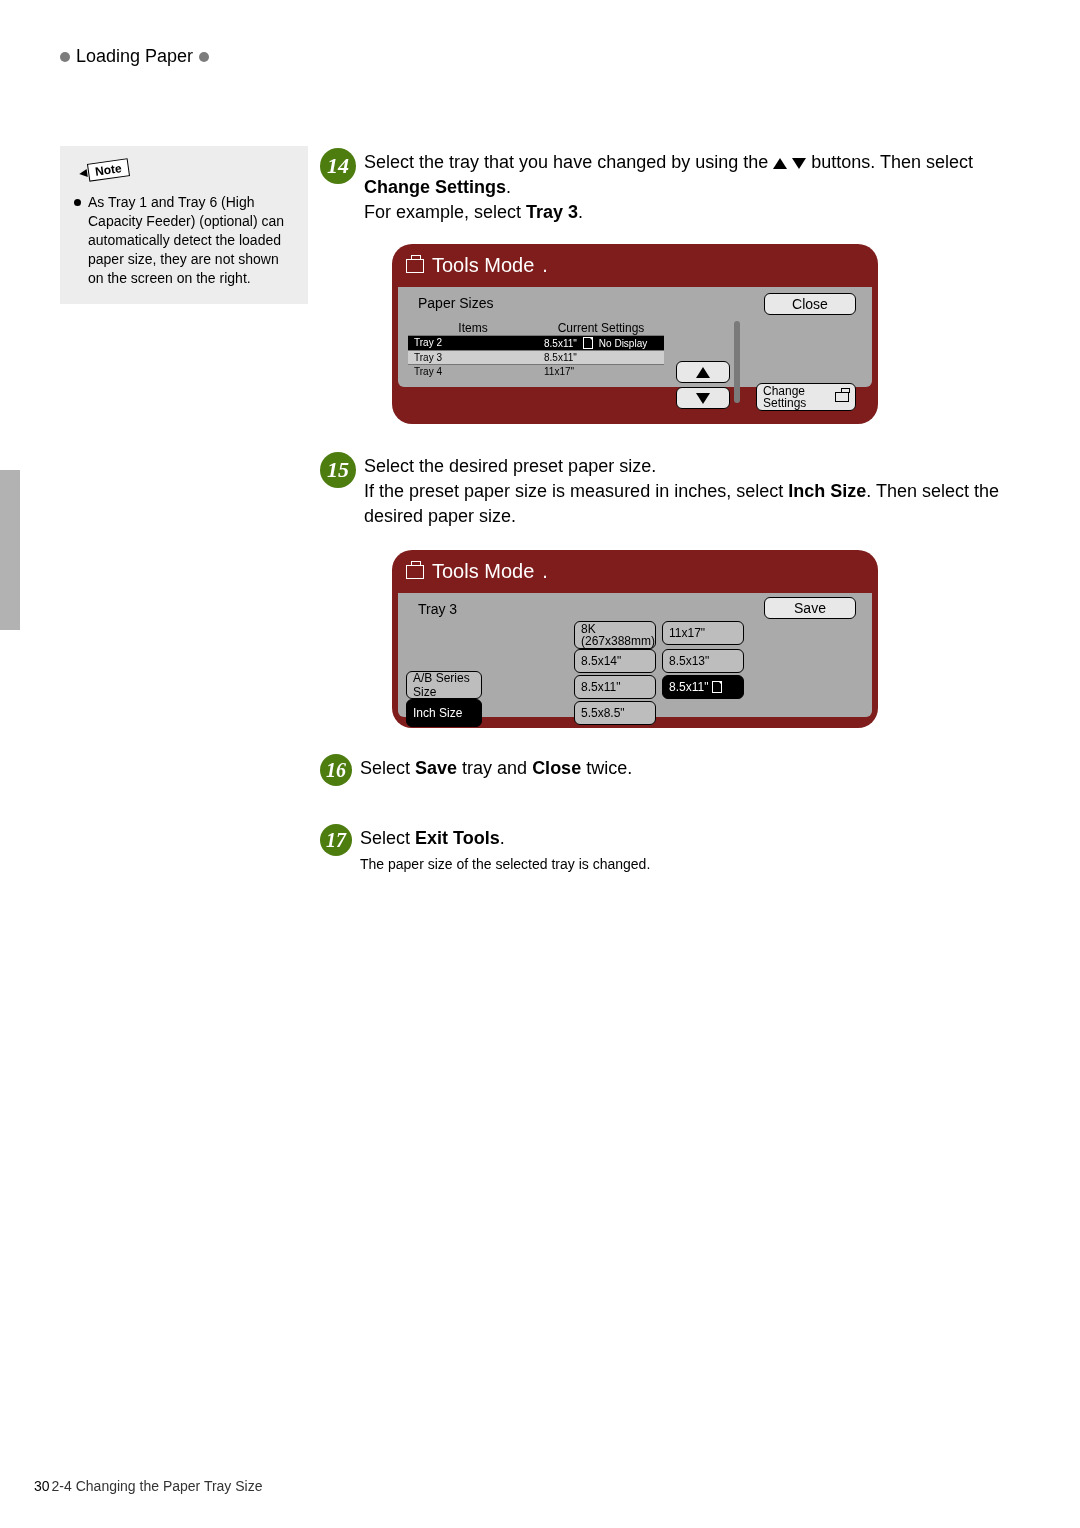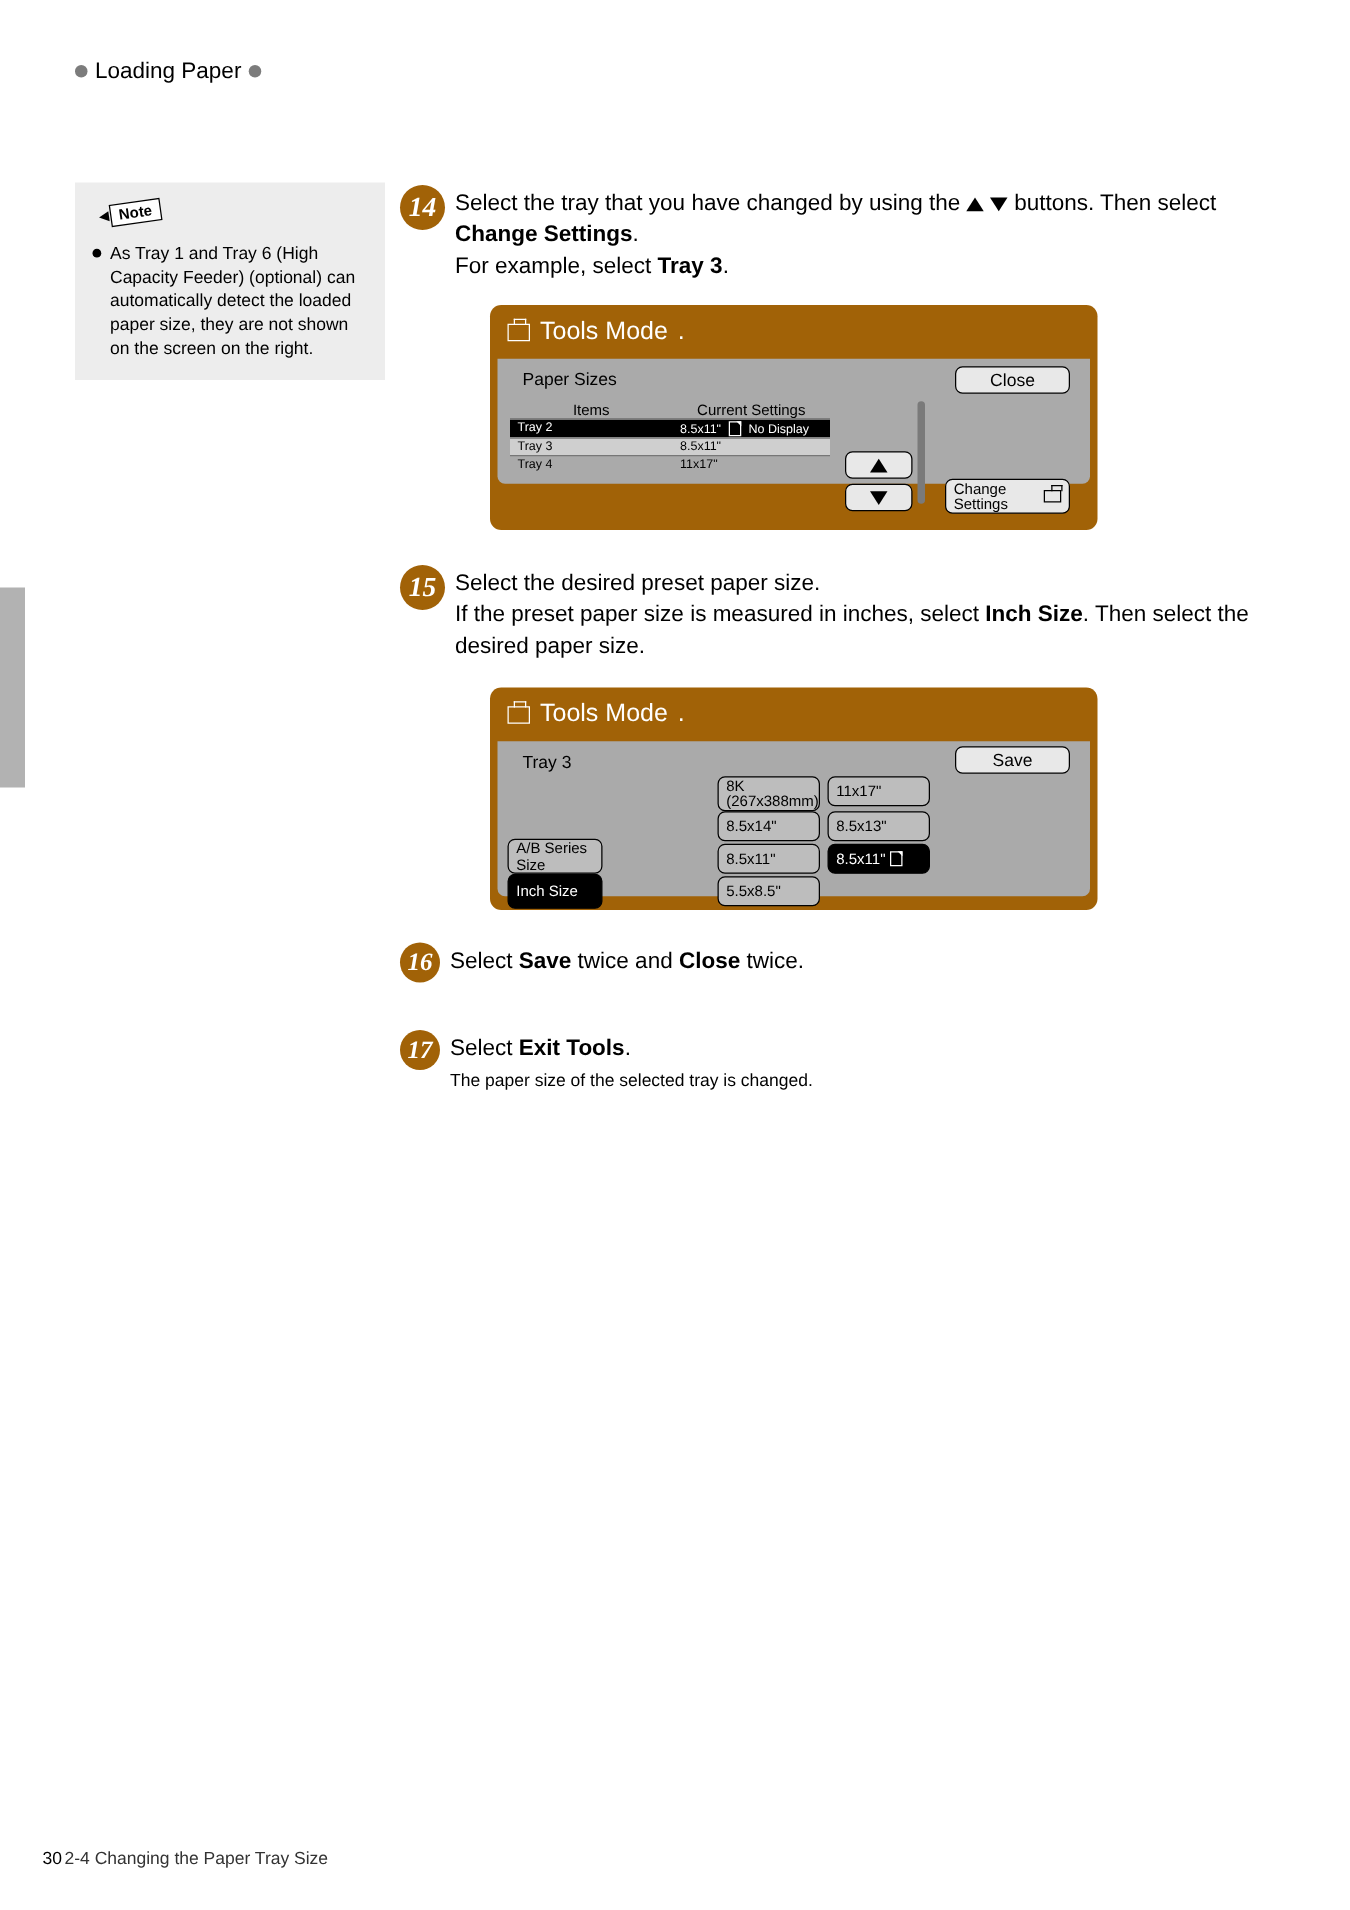--- a/index.html
+++ b/index.html
@@ -10,31 +10,31 @@
   .header-line { position: absolute; left: 60px; top: 46px; font-size: 18px; display: flex; align-items: center; gap: 6px; }
   .dot { width: 10px; height: 10px; border-radius: 50%; background: #7c7c7c; display: inline-block; }
 
   .note-block { position: absolute; left: 60px; top: 146px; width: 248px; background: #ededed; padding: 14px 14px 16px 14px; font-size: 14px; line-height: 1.35; }
   .note-tag { display: inline-block; transform: rotate(-8deg); background: #fff; border: 1px solid #000; padding: 0 6px; font-size: 12px; font-weight: bold; margin-bottom: 10px; margin-left: 14px; position: relative; }
   .note-tag::before { content: ""; position: absolute; left: -10px; top: 4px; width: 0; height: 0; border-top: 4px solid transparent; border-bottom: 4px solid transparent; border-right: 8px solid #000; }
   .note-item { position: relative; padding-left: 14px; margin-top: 4px; }
   .note-item::before { content: ""; position: absolute; left: 0; top: 6px; width: 7px; height: 7px; border-radius: 50%; background: #000; }
 
   .step { position: absolute; left: 320px; right: 60px; }
-  .step-badge { position: absolute; left: 0; top: -2px; width: 36px; height: 36px; border-radius: 50%; background: #a16207; color: #fff; font: italic bold 22px/36px "Times New Roman", serif; text-align: center; }
+  .step-badge { position: absolute; left: 0; top: -2px; width: 36px; height: 36px; border-radius: 50%; background: #4d7c0f; color: #fff; font: italic bold 22px/36px "Times New Roman", serif; text-align: center; }
   .step-badge-sm { width: 32px; height: 32px; font: italic bold 20px/32px "Times New Roman", serif; }
   .step-body { margin-left: 44px; font-size: 18px; line-height: 1.4; }
   .step-body-sm { margin-left: 40px; }
   b { font-weight: bold; }
   .tri-up, .tri-down { display: inline-block; width: 0; height: 0; vertical-align: middle; }
   .tri-up { border-left: 7px solid transparent; border-right: 7px solid transparent; border-bottom: 11px solid #000; }
   .tri-down { border-left: 7px solid transparent; border-right: 7px solid transparent; border-top: 11px solid #000; }
 
   
-  .screen { position: absolute; background: #a16207; color: #fff; font-size: 14px; border-radius: 9px; }
+  .screen { position: absolute; background: #7f1d1d; color: #fff; font-size: 14px; border-radius: 20px; }
   .screen-title { display: flex; align-items: center; gap: 8px; font-size: 20px; padding: 10px 14px 10px 14px; }
   .screen-icon { width: 18px; height: 14px; border: 1.5px solid #fff; position: relative; }
   .screen-icon::before { content: ""; position: absolute; left: 4px; top: -5px; width: 8px; height: 4px; border: 1.5px solid #fff; border-bottom: none; }
   .panel { background: #aaa; color: #000; margin: 0 6px 6px 6px; padding: 8px 10px 10px 10px; border-radius: 0 0 6px 6px; position: relative; }
   .btn { background: #e8e8e8; border: 1px solid #000; border-radius: 6px; font-size: 14px; text-align: center; display: flex; align-items: center; justify-content: center; }
 
   
   .s1 { left: 392px; top: 244px; width: 486px; height: 180px; }
   .s1 .panel { height: 100px; }
   .s1 .paper-label { font-size: 14px; padding-left: 10px; }
@@ -192,21 +192,21 @@
       <span>8.5x11"</span>&nbsp;
       <span class="page-icon" style="border-color:#fff;"></span>
     </div>
     <div class="btn opt col1 r4">5.5x8.5"</div>
   </div>
 </div>
 
 <div class="step" style="top:756px;">
   <div class="step-badge step-badge-sm">16</div>
   <div class="step-body step-body-sm">
-    <span>Select </span><b>Save</b><span> twice and </span><b>Close</b><span> twice.</span>
+    <span>Select </span><b>Save</b><span> tray and </span><b>Close</b><span> twice.</span>
   </div>
 </div>
 
 <div class="step" style="top:826px;">
   <div class="step-badge step-badge-sm">17</div>
   <div class="step-body step-body-sm">
     <span>Select </span><b>Exit Tools</b><span>.</span>
     <div class="sub-note">The paper size of the selected tray is changed.</div>
   </div>
 </div>

